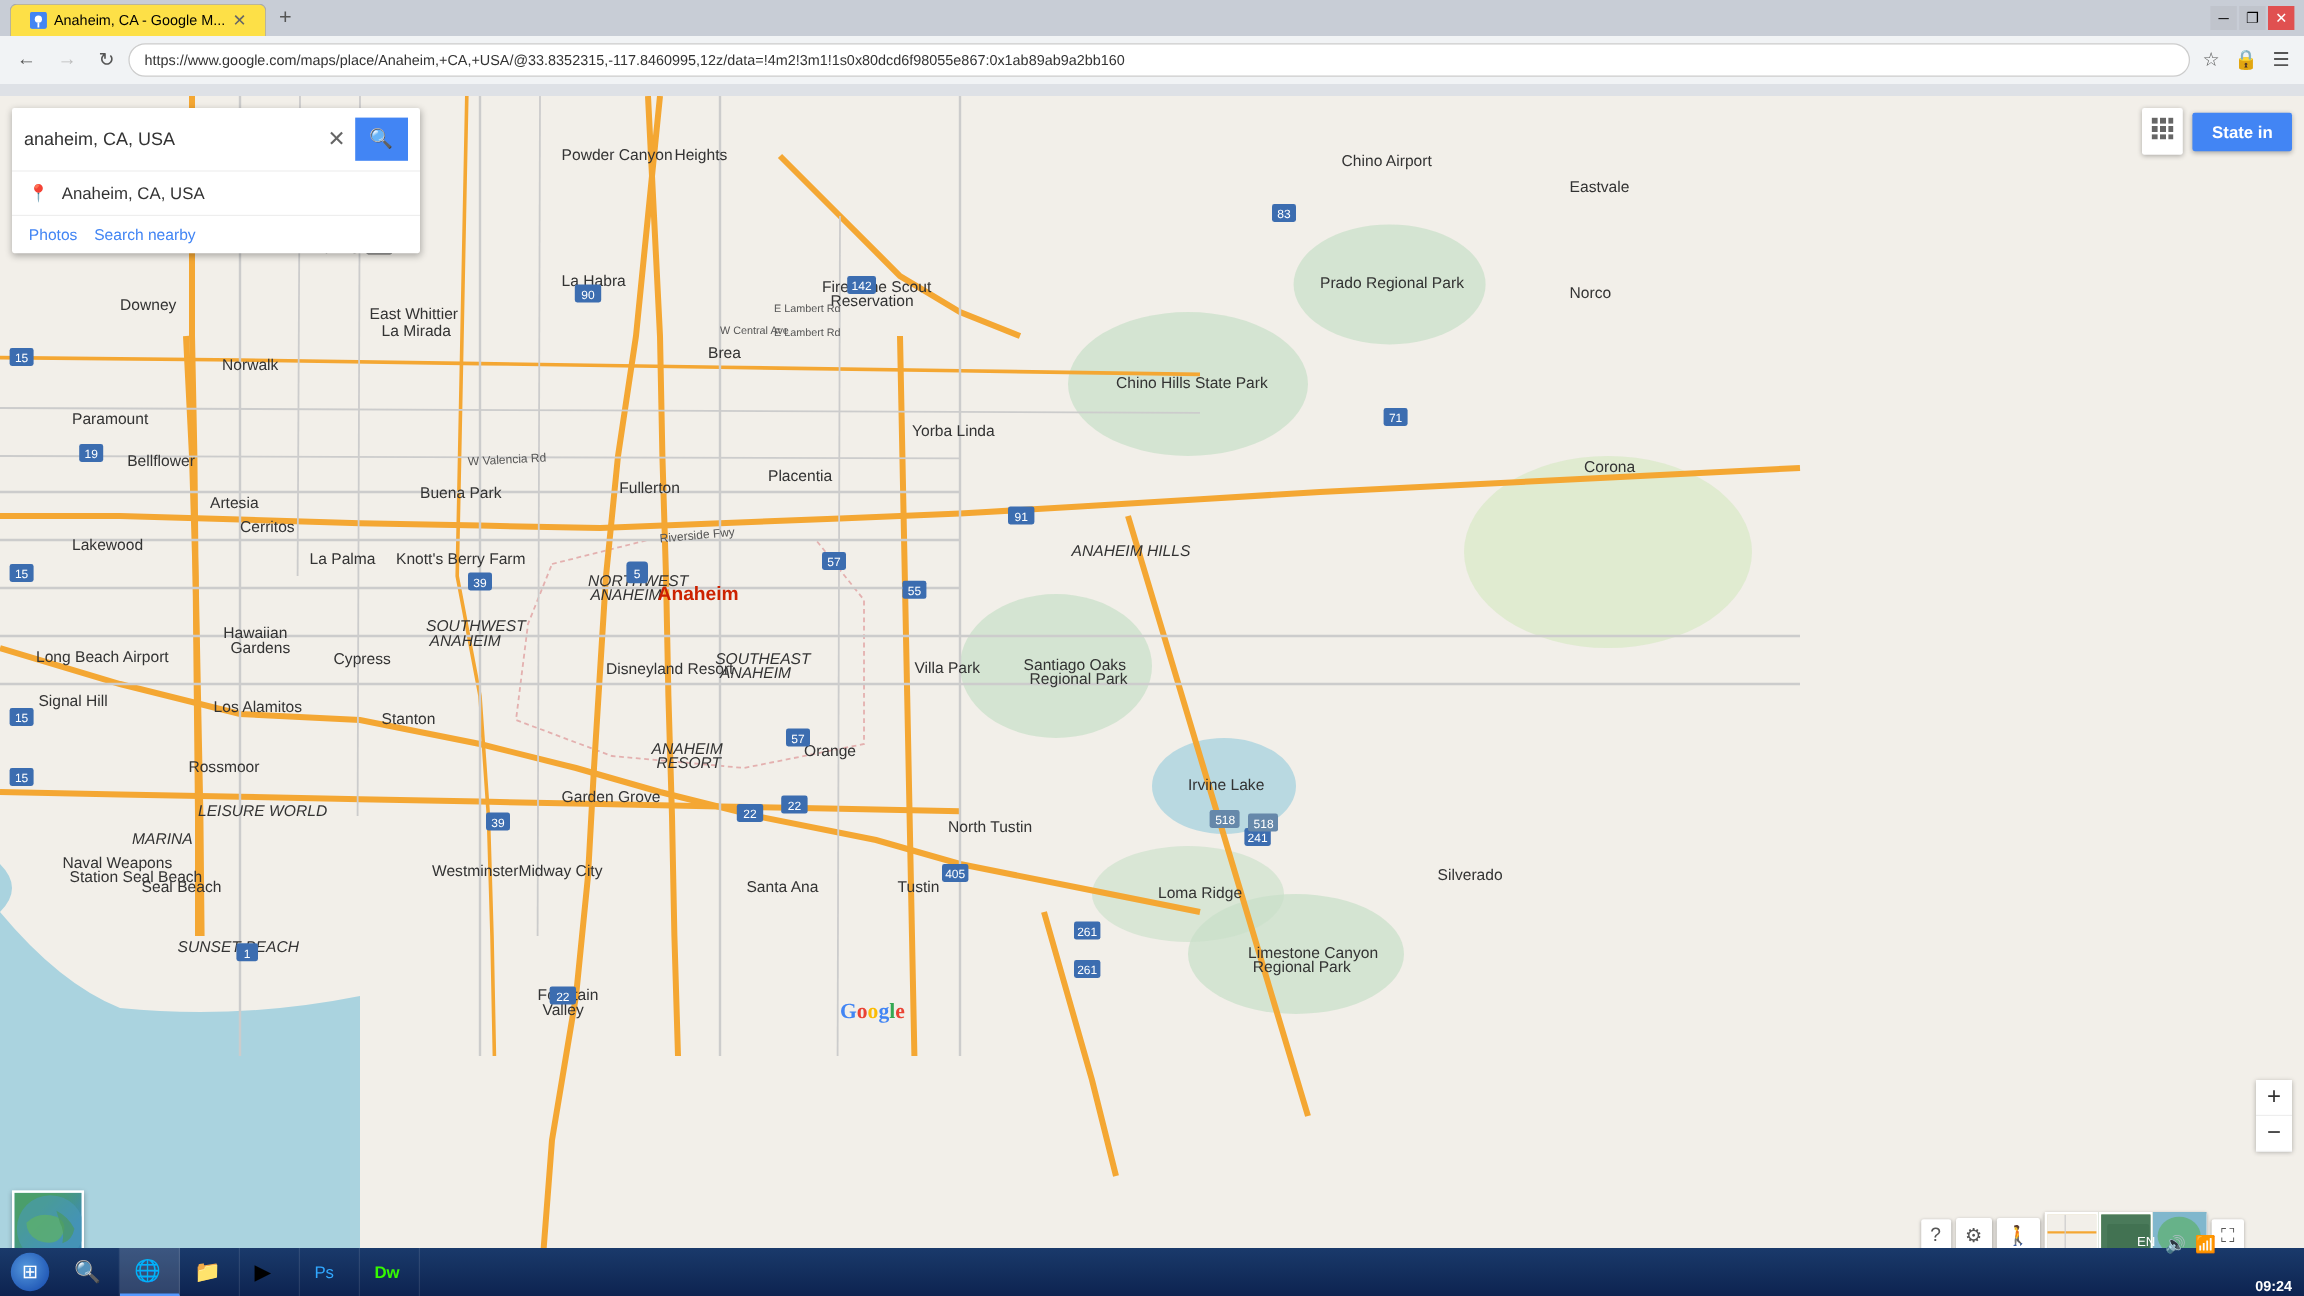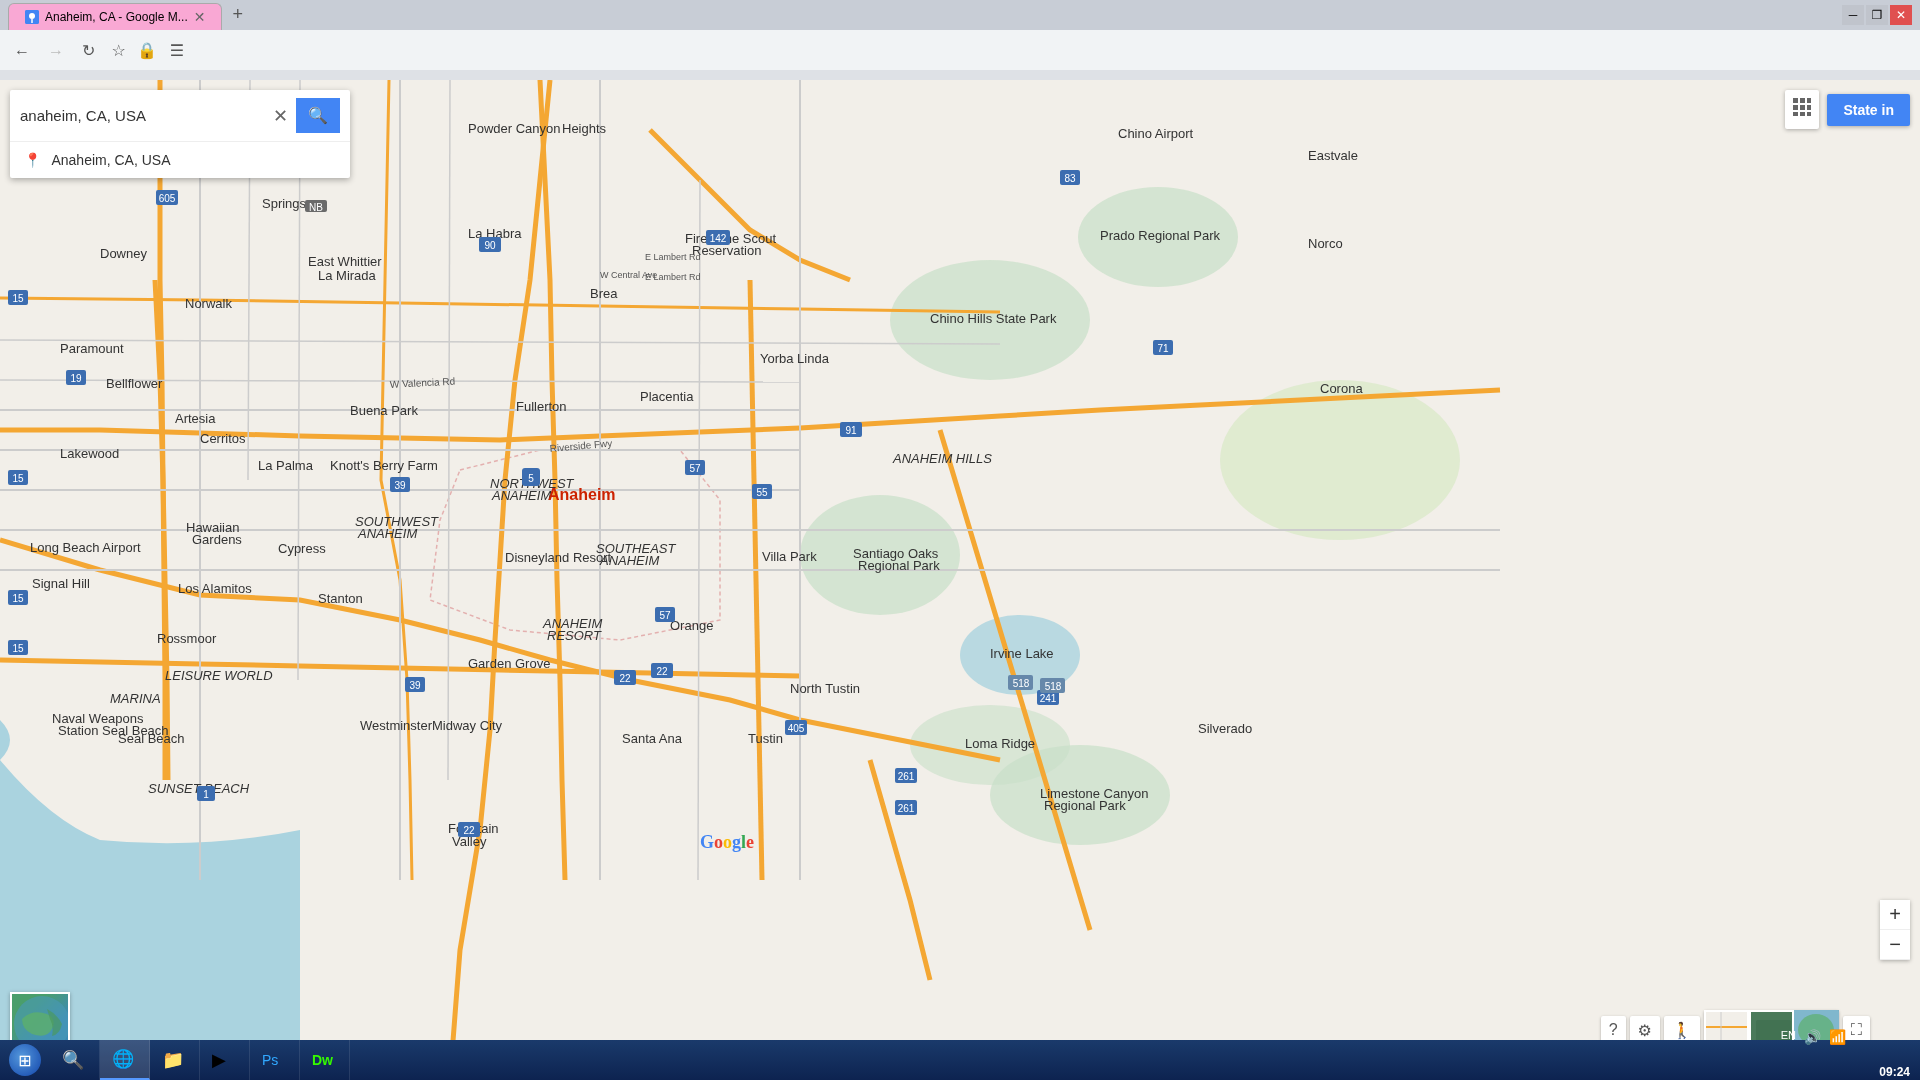--- a/index.html
+++ b/index.html
@@ -9,21 +9,21 @@
     #browser-chrome {
       position: absolute; top: 0; left: 0; right: 0; height: 80px;
       background: #dee1e6; z-index: 100;
     }
     #title-bar {
       height: 30px; background: #c8cdd6; display: flex; align-items: center;
       padding: 0 8px; gap: 8px;
     }
     #tab-area { display: flex; align-items: flex-end; height: 100%; }
     #tab {
-      background: #f9a8d4; border-radius: 6px 6px 0 0; padding: 5px 16px;
+      background: #fde047; border-radius: 6px 6px 0 0; padding: 5px 16px;
       font-size: 12px; display: flex; align-items: center; gap: 6px;
       border: 1px solid #aaa; border-bottom: none; min-width: 180px; text-align: center;
     }
     #tab-favicon { width: 14px; height: 14px; background: #4285f4; border-radius: 2px; }
     #tab-close { margin-left: auto; color: #666; cursor: pointer; font-size: 14px; }
     #new-tab { background: transparent; border: none; padding: 5px 10px; font-size: 18px; color: #555; cursor: pointer; }
 
     
     #win-controls { margin-left: auto; display: flex; gap: 2px; }
     .win-btn { width: 22px; height: 20px; display: flex; align-items: center; justify-content: center; font-size: 12px; cursor: pointer; background: #c0c4cc; border: none; }
@@ -218,20 +218,21 @@
       <button class="win-btn">─</button>
       <button class="win-btn">❐</button>
       <button class="win-btn close">✕</button>
     </div>
   </div>
 
   <div id="nav-bar">
     <button class="nav-btn">←</button>
     <button class="nav-btn" disabled="">→</button>
     <button class="nav-btn">↻</button>
+    <input id="address-bar" type="text" value="https://www.google.com/maps/place/Anaheim,+CA,+USA/@33.8352315,-117.8460995,12z/data=!4m2!3m1!1s0x80dcd6f98055e867:0x1ab89ab9a2bb160" style="">
     <div id="nav-actions">
       <button class="nav-icon-btn">☆</button>
       <button class="nav-icon-btn">🔒</button>
       <button class="nav-icon-btn">☰</button>
     </div>
   </div>
 </div>
 
 <div id="map-container">
 
@@ -462,20 +463,24 @@
       <button id="search-btn">
         <span>🔍</span>
       </button>
     </div>
     <div id="search-suggestions">
       <div id="suggestion-item">
         <span class="suggestion-icon">📍</span>
         <span class="suggestion-text">Anaheim, CA, USA</span>
       </div>
     </div>
+    <div id="search-actions">
+      <a class="search-action-link">Photos</a>
+      <a class="search-action-link">Search nearby</a>
+    </div>
   </div>
 
   <div style="position:absolute; top:10px; right:10px; z-index:50; display:flex; align-items:center; gap:8px;">
     <button id="apps-btn">
       <svg width="18" height="18" viewBox="0 0 18 18">
         <rect x="0" y="0" width="5" height="5" fill="#666"></rect>
         <rect x="7" y="0" width="5" height="5" fill="#666"></rect>
         <rect x="14" y="0" width="5" height="5" fill="#666"></rect>
         <rect x="0" y="7" width="5" height="5" fill="#666"></rect>
         <rect x="7" y="7" width="5" height="5" fill="#666"></rect>

